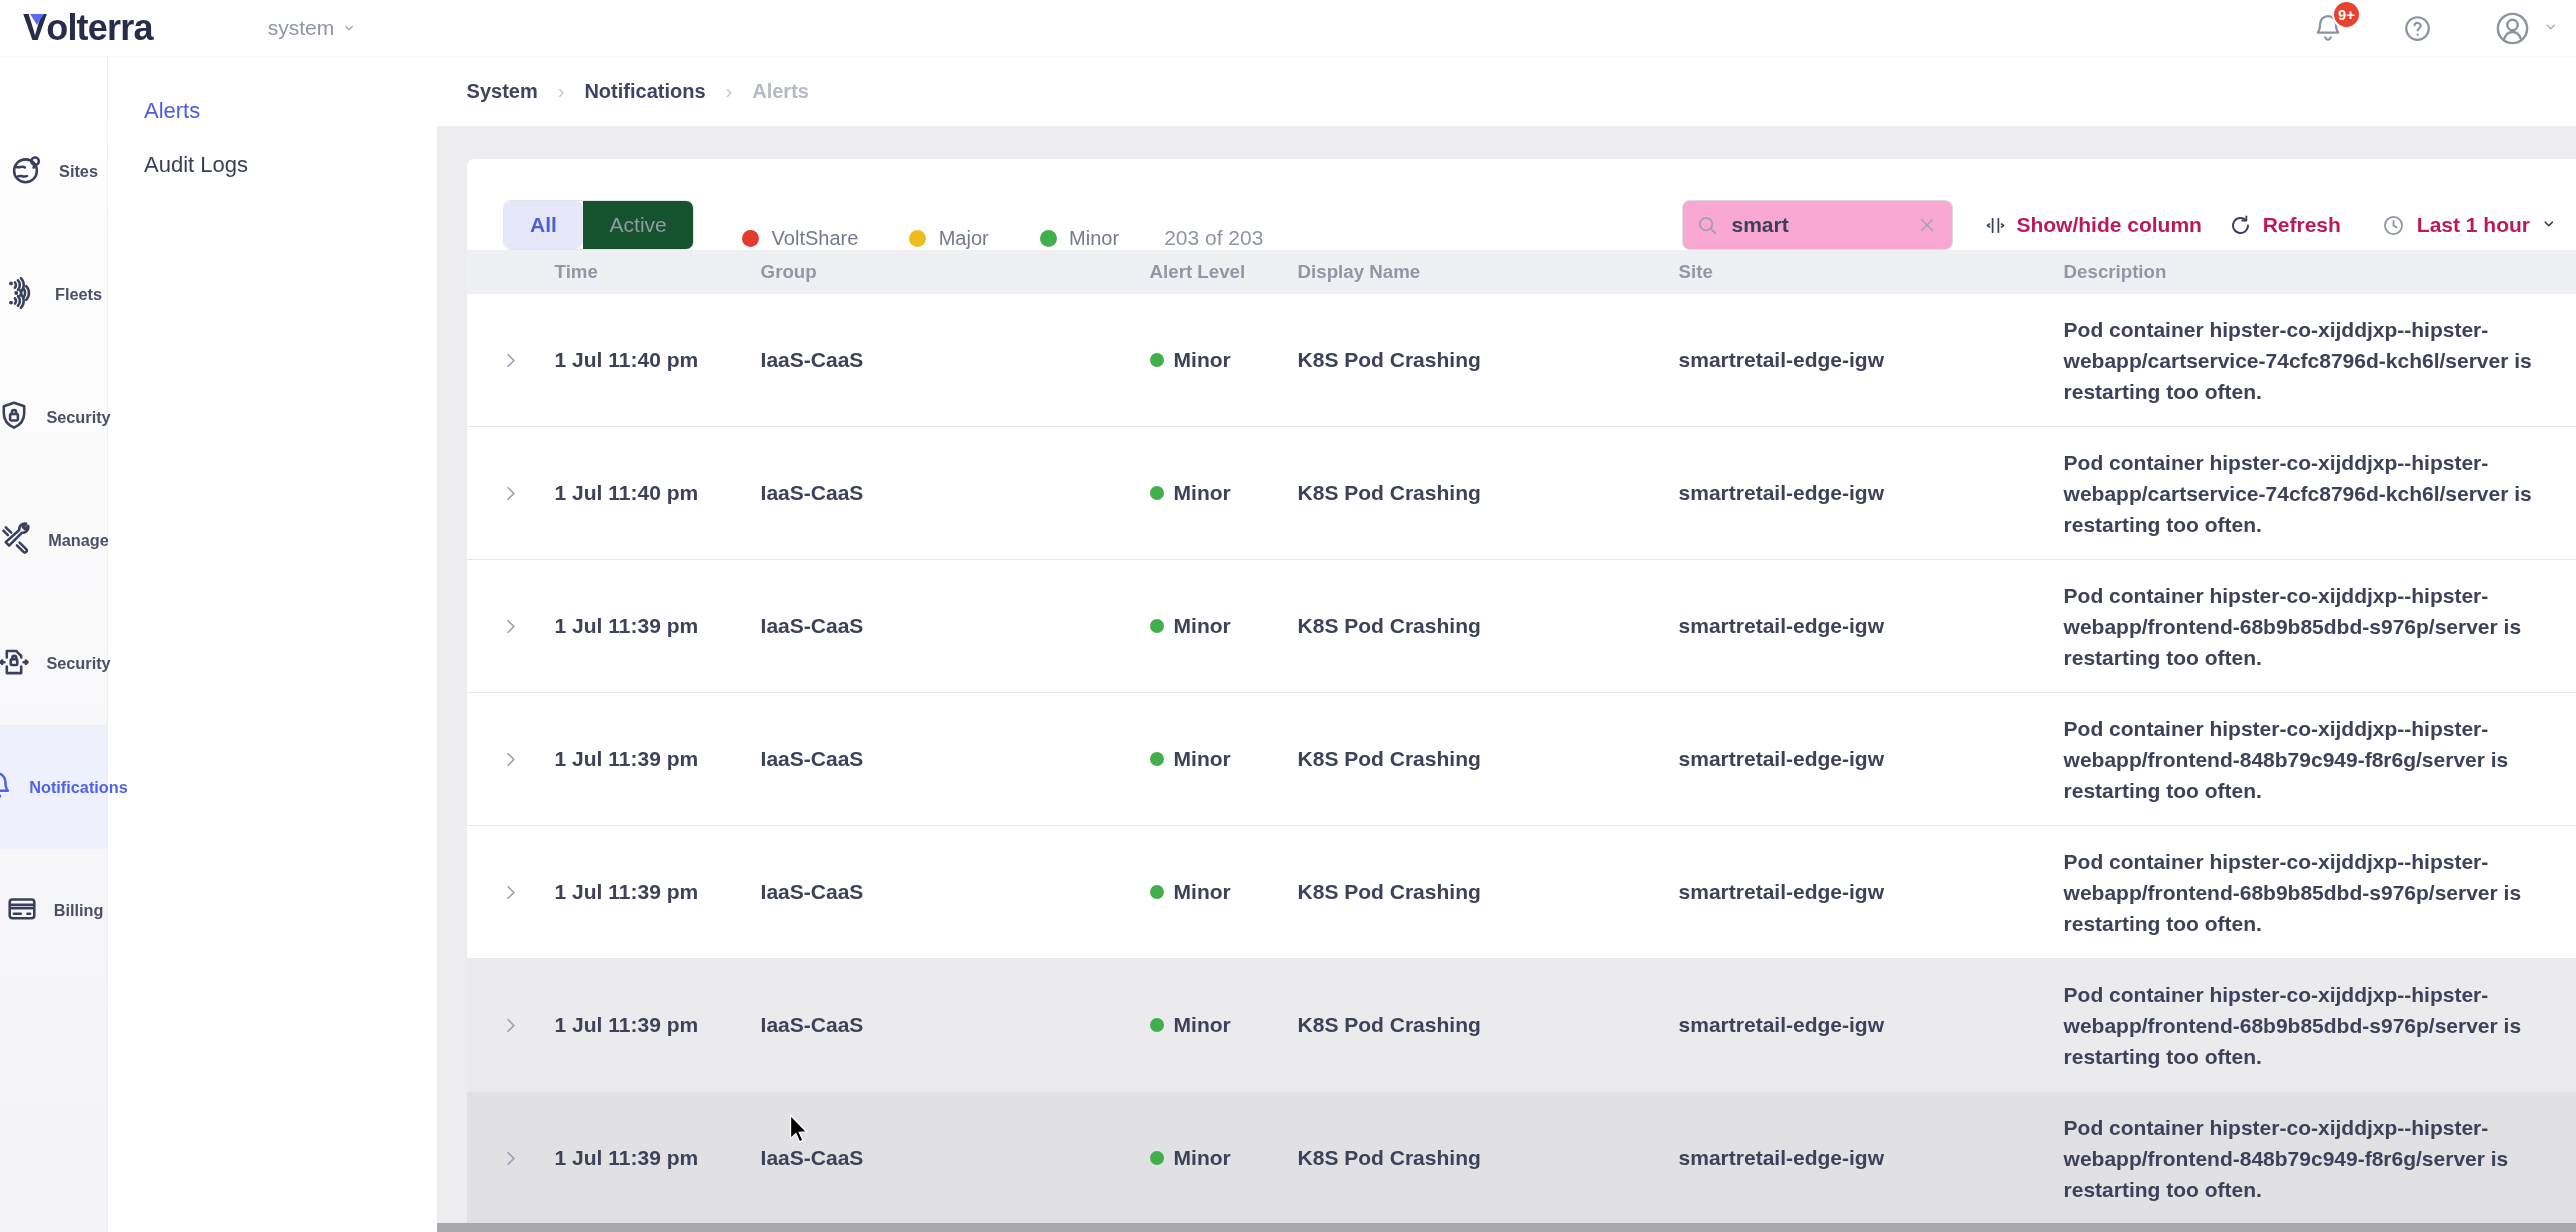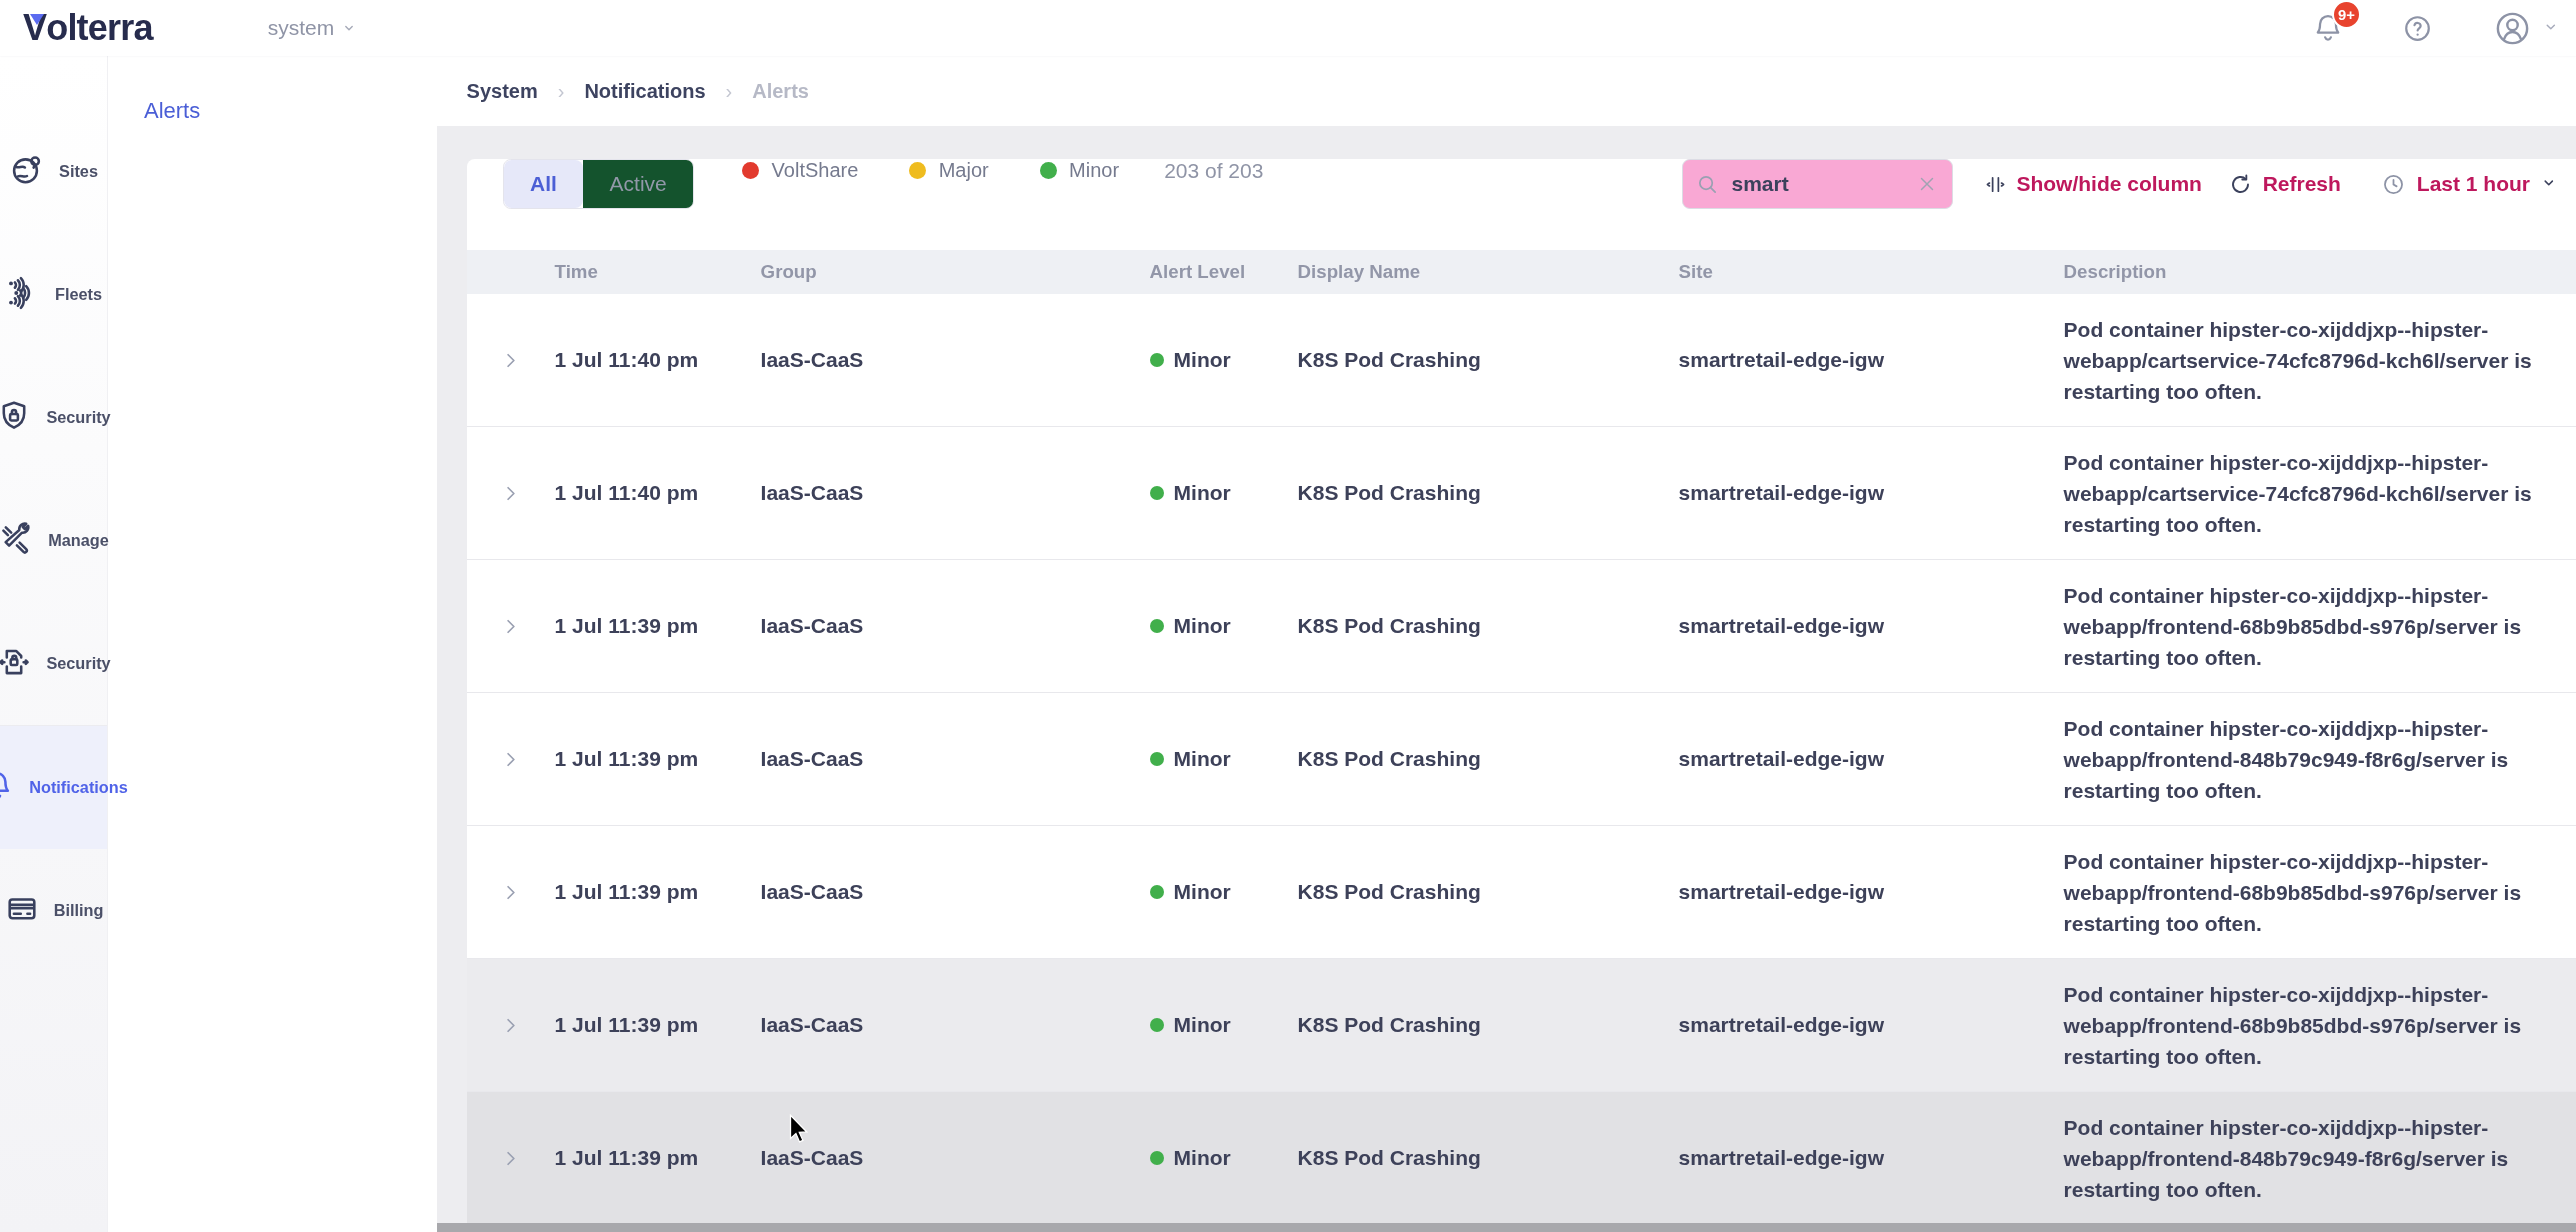--- a/index.html
+++ b/index.html
@@ -45,21 +45,21 @@
   .content{position:absolute;left:437px;top:56px;right:0;bottom:0;background:#ededf0;}
   .breadcrumb-band{position:absolute;left:0;top:0;right:0;height:70px;background:#ffffff;
                    display:flex;align-items:center;padding-left:29.6px;box-sizing:border-box;}
   .crumb{font-size:20px;font-weight:700;color:#3d4360;cursor:pointer;}
   .crumb.current{color:#b6b9c6;cursor:default;}
   .crumb-sep{font-size:20px;color:#c3c6d1;margin:0 20px;}
 
   .card{position:absolute;left:29.6px;right:0;top:103px;bottom:0;background:#ffffff;border-radius:7.8px 0 0 0;}
 
   
-  .toolbar{height:91px;display:flex;align-items:flex-start;padding:0 19.4px 0 36px;box-sizing:border-box;}
+  .toolbar{height:91px;display:flex;align-items:flex-end;padding:0 19.4px 0 36px;box-sizing:border-box;}
   .seg-group{display:flex;border:0.8px solid #e4e4ec;border-radius:7.8px;overflow:hidden;height:50px;box-sizing:border-box;}
   .seg{display:flex;align-items:center;justify-content:center;font-size:21px;cursor:pointer;
        padding:0 26.4px;background:#14532d;color:#9298a9;}
   .seg.active{background:#e6e8f9;color:#4c5fd5;font-weight:700;border-radius:7.8px;}
   .legend{display:flex;align-items:center;margin-left:48px;gap:51px;}
   .legend-item{display:flex;align-items:center;gap:12.4px;cursor:default;}
   .legend-dot{width:17px;height:17px;border-radius:50%;}
   .legend-label{font-size:20px;color:#757a8e;}
   .count{margin-left:45px;font-size:21px;color:#8f94a6;}
 
@@ -196,20 +196,21 @@
       <span class="rail-icon"><svg width="36" height="36" viewBox="0 0 24 24" fill="none" stroke="currentColor" stroke-width="1.7" stroke-linecap="round" stroke-linejoin="round">
             <rect x="3.8" y="5.6" width="16.4" height="12.6" rx="1.8"></rect>
             <path d="M4.4 9.2h15.2M4.4 11.4h15.2M6.6 15.2h4.6M15.6 15.2h1.8"></path>
           </svg></span>
       <span class="rail-label">Billing</span>
     </div>
     </div>
 
   <div class="subnav">
       <div class="subnav-item active">Alerts</div>
+      <div class="subnav-item">Audit Logs</div>
     </div>
 
   <div class="content">
     <div class="breadcrumb-band">
         <span class="crumb">System</span>
         <span class="crumb-sep">›</span>
         <span class="crumb">Notifications</span>
         <span class="crumb-sep">›</span>
         <span class="crumb current">Alerts</span>
       </div>

